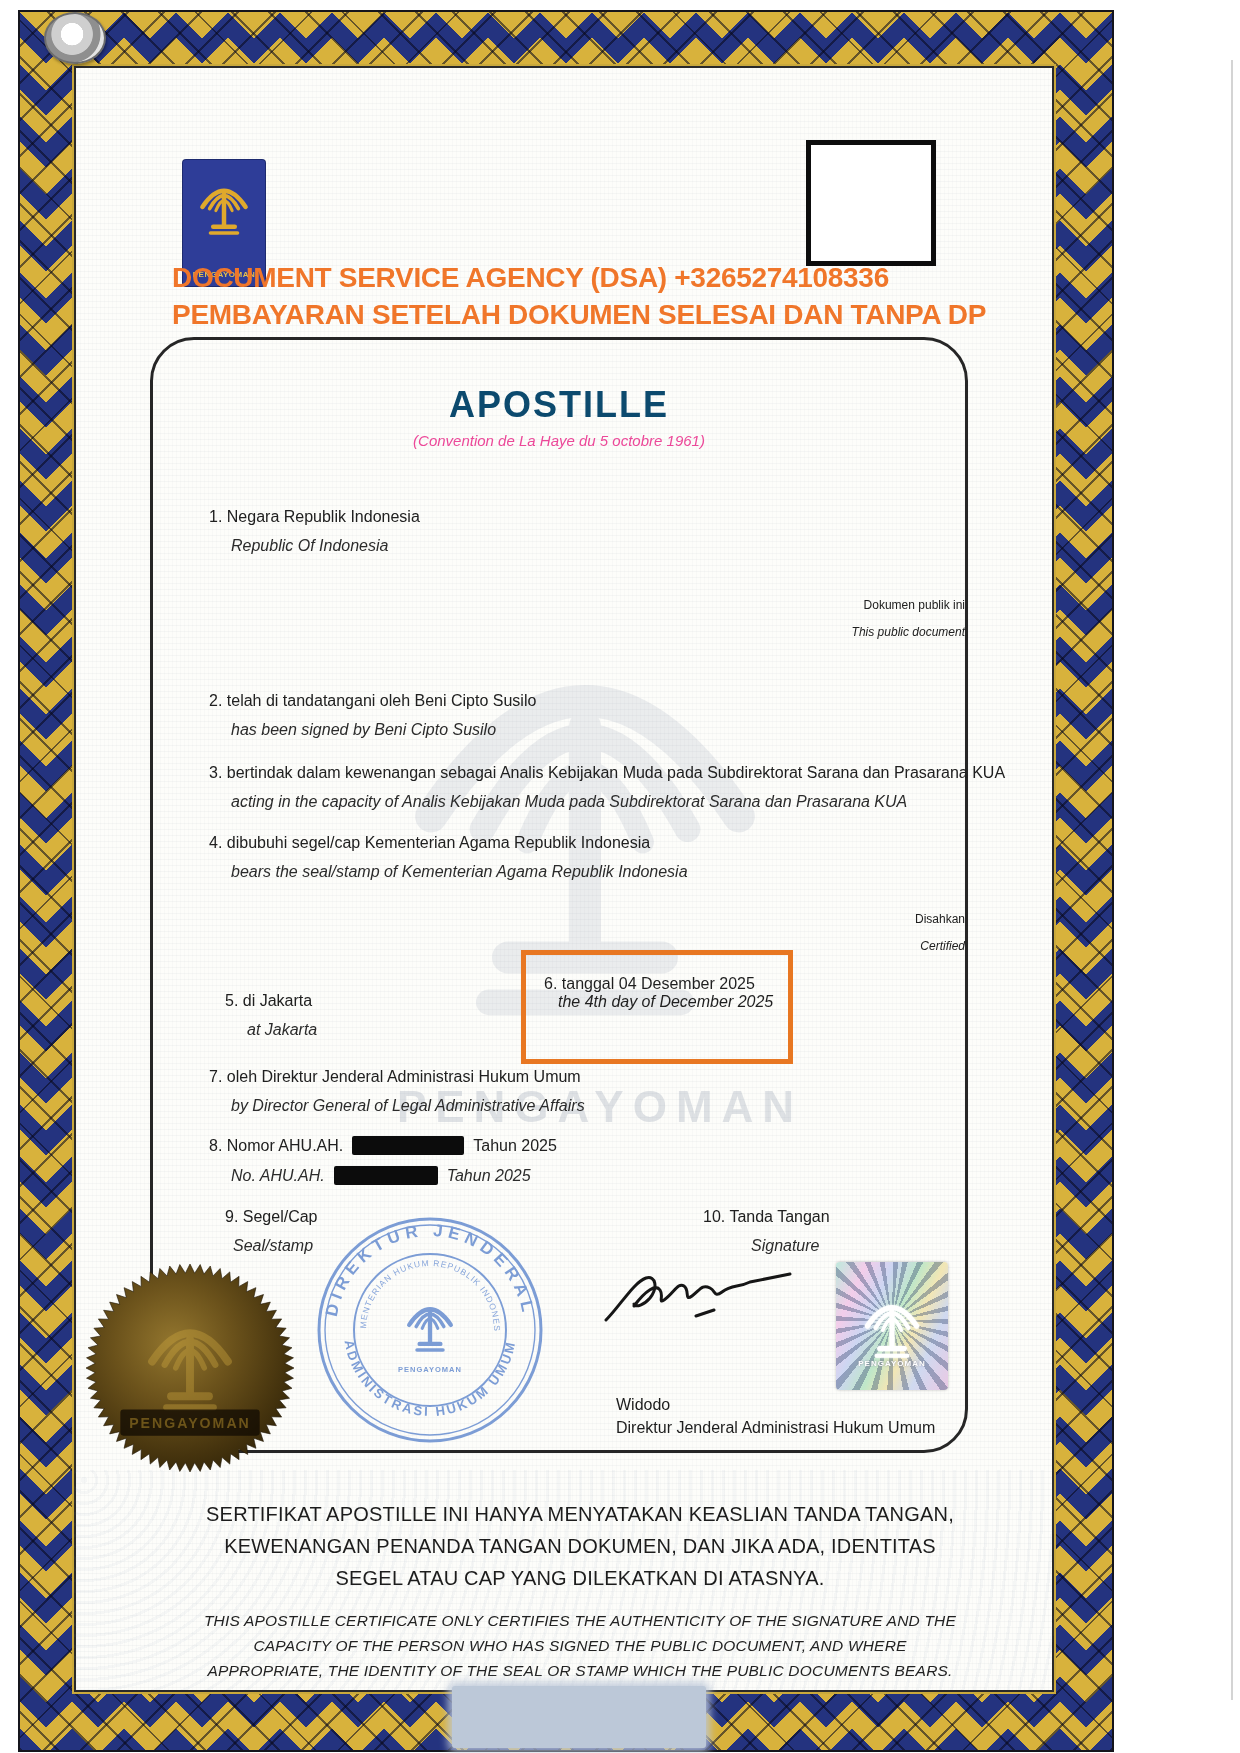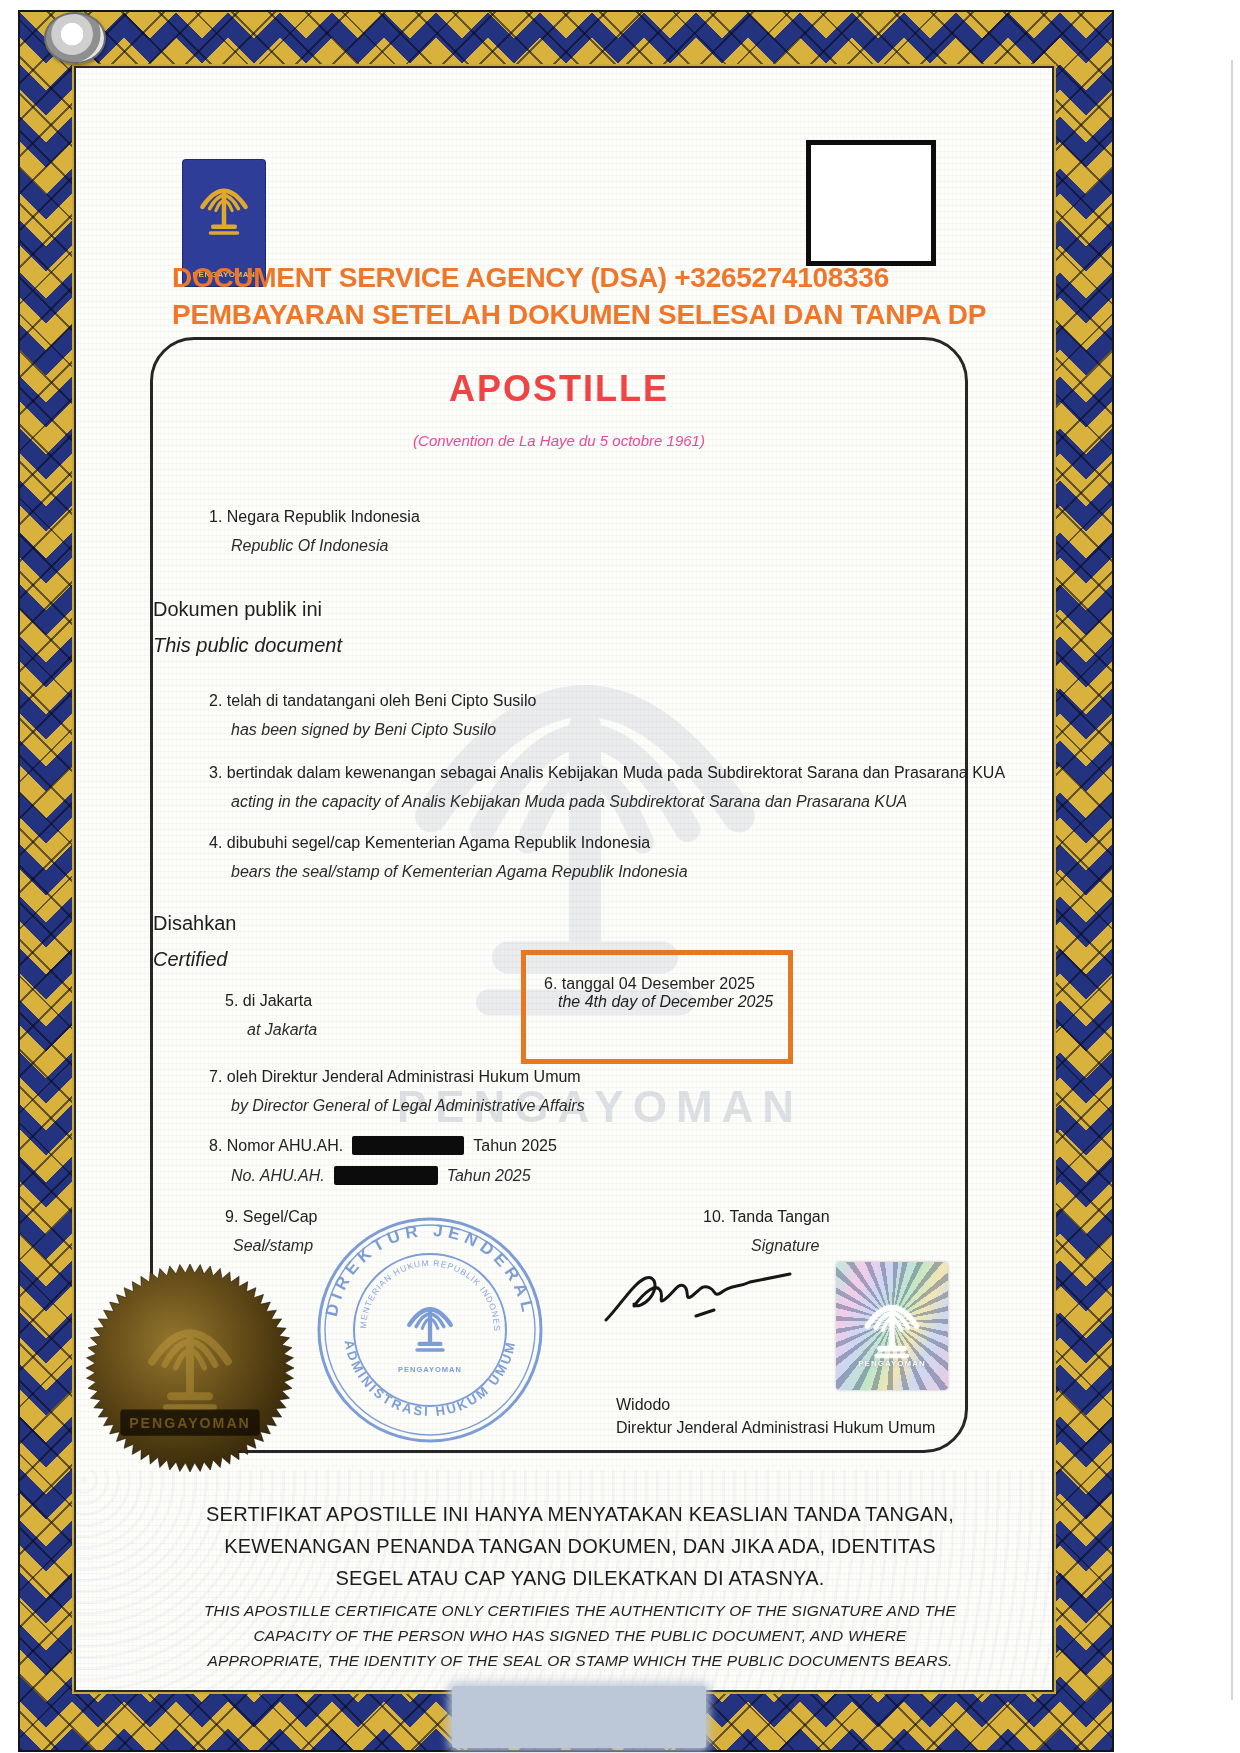--- a/index.html
+++ b/index.html
@@ -38,27 +38,27 @@
   .ministry .big{font-size:27px;font-weight:bold;line-height:31px;letter-spacing:.3px;}
   .ministry .small{font-size:19px;font-weight:bold;line-height:23px;margin-top:2px;}
   .ministry .gap{height:10px;}
   .redact-photo{position:absolute;left:806px;top:140px;width:120px;height:116px;background:#fff;border:5px solid #0d0d0d;}
 
   
   .agency{position:absolute;left:172px;top:259px;color:#f0762a;font-weight:bold;font-size:28px;line-height:37px;letter-spacing:-.3px;white-space:nowrap;}
 
   
   .main-box{position:absolute;left:150px;top:337px;width:812px;height:1110px;border:3px solid #262626;border-radius:44px;}
-  .box-title{position:absolute;left:0;right:0;top:28px;text-align:center;font-size:36px;font-weight:bold;letter-spacing:2px;color:#ef4444;}
+  .box-title{position:absolute;left:0;right:0;top:44px;text-align:center;font-size:36px;font-weight:bold;letter-spacing:2px;color:#0c4a6e;}
   .box-sub{position:absolute;left:0;right:0;top:92px;text-align:center;font-size:15px;font-style:italic;color:#ec4899;}
 
   .item{position:absolute;left:56px;font-size:16px;white-space:nowrap;color:#202020;}
   .item .line-id{font-weight:400;}
   .item .line-en{font-style:italic;margin-top:11px;margin-left:22px;color:#2b2b2b;}
-  .centered{position:absolute;left:0;right:0;text-align:left;font-size:20px;color:#202020;}
+  .centered{position:absolute;left:0;right:0;text-align:right;font-size:12px;color:#202020;}
   .centered .line-en{font-style:italic;margin-top:13px;}
   .date-box{position:absolute;left:368px;top:610px;width:272px;height:114px;border:5px solid #e87722;
             padding:20px 0 0 18px;box-sizing:border-box;font-size:16px;white-space:nowrap;}
   .date-box .line-en{font-style:italic;margin-left:14px;}
   .redact-inline{display:inline-block;height:19px;background:#0c0c0c;border-radius:2px;vertical-align:-4px;margin:0 9px;}
 
   
   .stamp{position:absolute;left:312px;top:1212px;opacity:.9;}
   .signature-svg{position:absolute;left:598px;top:1260px;}
   .hologram{position:absolute;left:836px;top:1262px;width:112px;height:128px;border-radius:4px;
@@ -73,21 +73,21 @@
   .gold-seal{position:absolute;left:84px;top:1262px;}
 
   
   .watermark{position:absolute;left:385px;top:560px;opacity:.14;color:#7d89a2;}
   .watermark-text{position:absolute;left:360px;top:1082px;width:480px;text-align:center;
     font-size:44px;font-weight:bold;letter-spacing:9px;color:rgba(130,142,165,.25);}
 
   
   .disclaimer{position:absolute;left:196px;top:1498px;width:768px;text-align:center;line-height:1.6;}
   .disclaimer .d-id{font-size:20px;color:#1c1c1c;letter-spacing:.2px;}
-  .disclaimer .d-en{font-size:15.5px;font-style:italic;color:#222;margin-top:5px;letter-spacing:.2px;}
+  .disclaimer .d-en{font-size:15.5px;font-style:italic;color:#222;margin-top:15px;letter-spacing:.2px;}
   .disc-band{position:absolute;left:74px;top:1470px;width:980px;height:220px;
     background:repeating-radial-gradient(circle at 10px 10px, rgba(120,140,170,.06) 0 3px, transparent 3px 11px);}
 
   .bottom-redact{position:absolute;left:452px;top:1686px;width:254px;height:62px;background:#bcc8d8;
     box-shadow:0 0 8px 4px rgba(188,200,216,.9);border-radius:3px;}
 </style>
 </head>
 <body>
 
 <div class="canvas">

